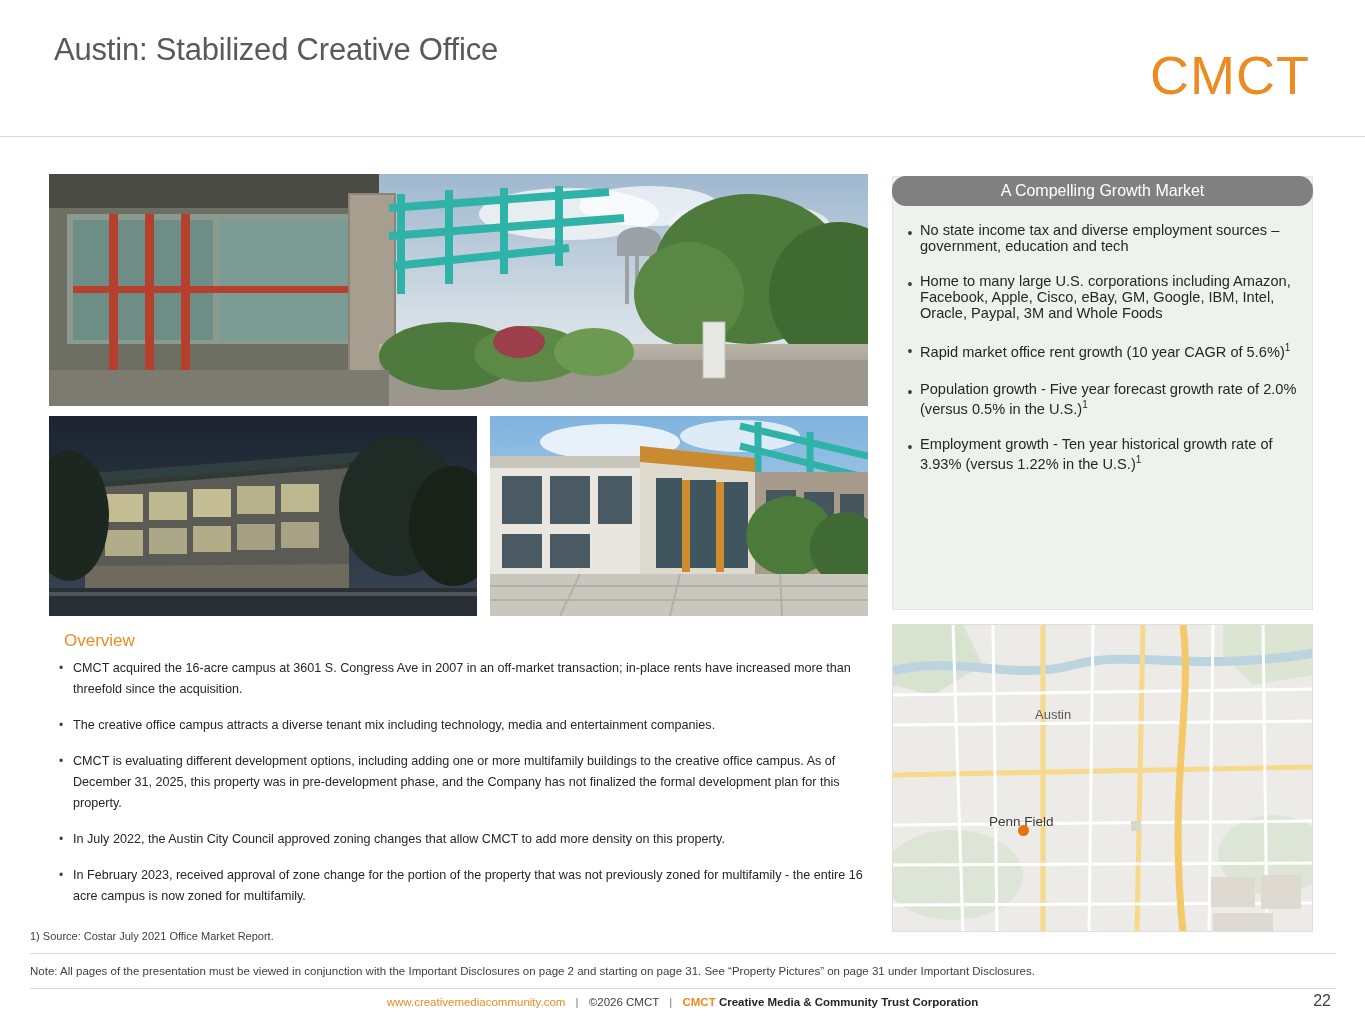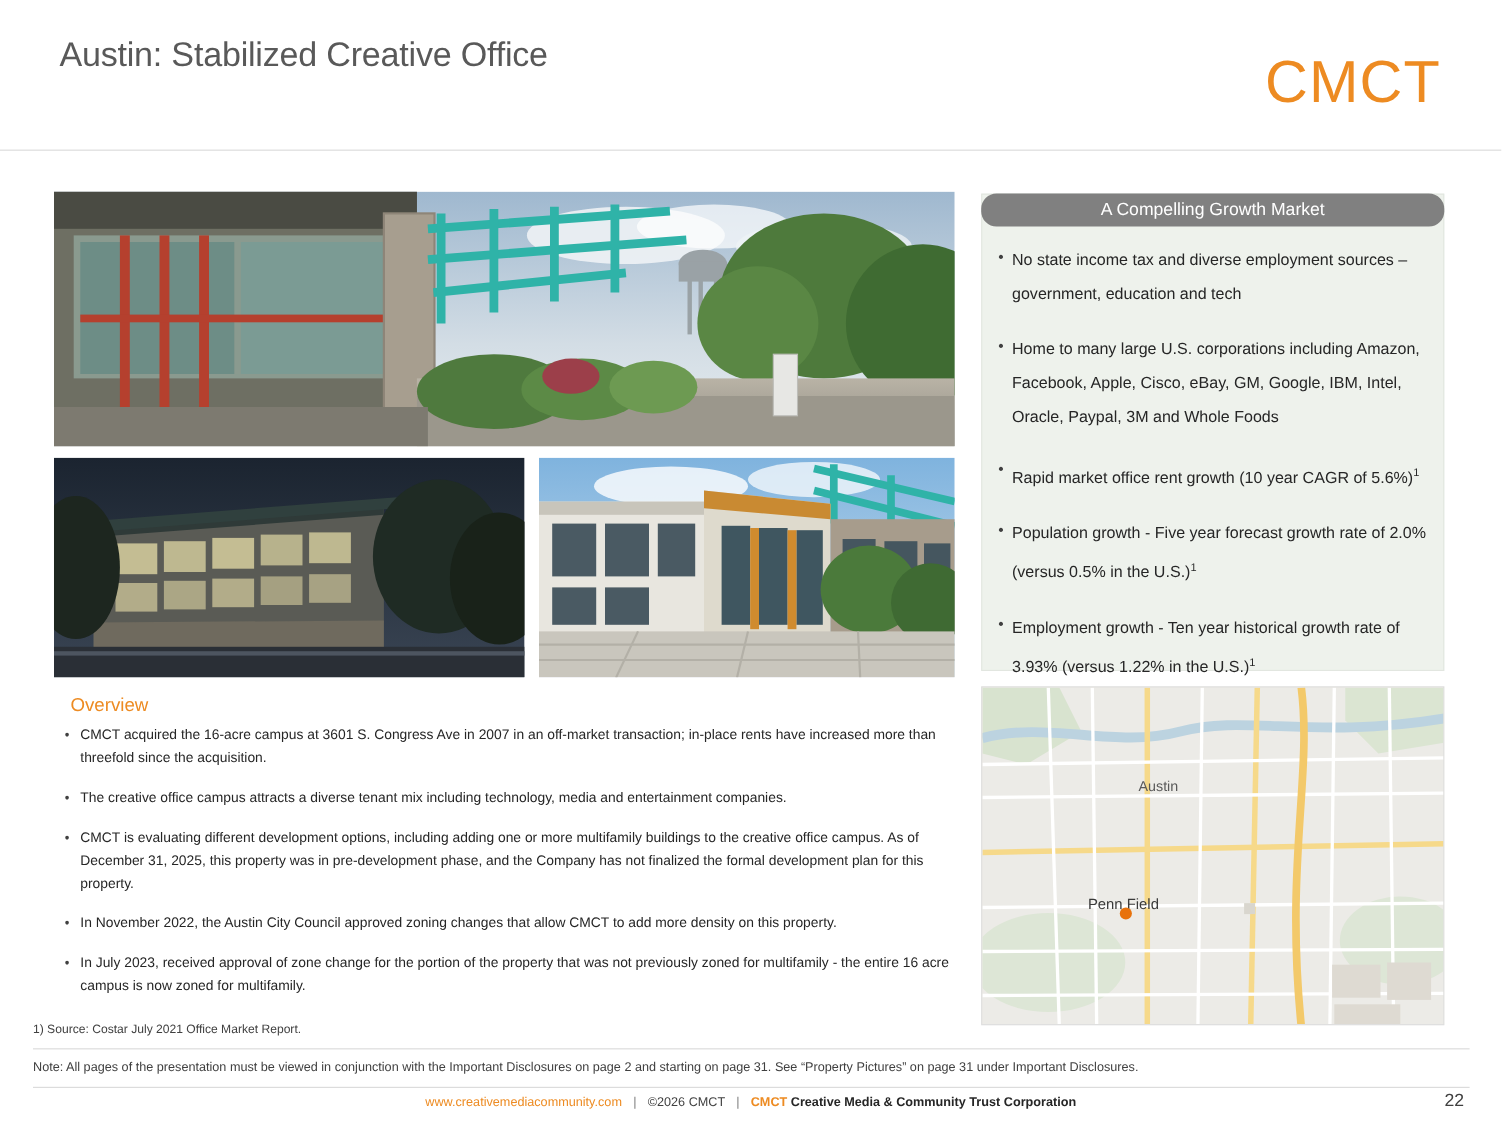--- a/index.html
+++ b/index.html
@@ -54,21 +54,21 @@
     background:#eef2ec; border:1px solid #e2e6e0;
   }
   .growth-header {
     position:absolute; left:892px; top:176px; width:421px; height:30px;
     background:#808080; color:#ffffff; font-size:16px;
     display:flex; align-items:center; justify-content:center;border-radius:14px;
   }
   .growth-list { position:absolute; left:900px; top:222px; width:412px; }
   .g-item { display:flex; margin-bottom:19px; }
   .g-bullet { width:20px; flex:0 0 20px; color:#404040; font-size:14px; line-height:22px; text-align:center; }
-  .g-text { flex:1; font-size:14.6px; line-height:31px; color:#262626; }
+  .g-text { flex:1; font-size:14.6px; line-height:16px; color:#262626; }
   .g-text b { font-weight:400; }
   .sup { font-size:10px; vertical-align:super; }
 
   .map {
     position:absolute; left:892px; top:624px; width:421px; height:308px;
     background:#eceae6; overflow:hidden; border:1px solid #dedede;
   }
   .map-label-austin {
     position:absolute; left:1035px; top:707px; font-size:13px; color:#595959;
   }
@@ -288,25 +288,25 @@
     <div class="ov-item">
       <div class="ov-bullet">•</div>
       <div class="ov-text">The creative office campus attracts a diverse tenant mix including technology, media and entertainment companies.</div>
     </div>
     <div class="ov-item">
       <div class="ov-bullet">•</div>
       <div class="ov-text">CMCT is evaluating different development options, including adding one or more multifamily buildings to the creative office campus. As of December 31, 2025, this property was in pre-development phase, and the Company has not finalized the formal development plan for this property.</div>
     </div>
     <div class="ov-item">
       <div class="ov-bullet">•</div>
-      <div class="ov-text">In November 2022, the Austin City Council approved zoning changes that allow CMCT to add more density on this property.</div>
-    </div>
-    <div class="ov-item">
-      <div class="ov-bullet">•</div>
-      <div class="ov-text">In July 2023, received approval of zone change for the portion of the property that was not previously zoned for multifamily - the entire 16 acre campus is now zoned for multifamily.</div>
+      <div class="ov-text">In July 2022, the Austin City Council approved zoning changes that allow CMCT to add more density on this property.</div>
+    </div>
+    <div class="ov-item">
+      <div class="ov-bullet">•</div>
+      <div class="ov-text">In February 2023, received approval of zone change for the portion of the property that was not previously zoned for multifamily - the entire 16 acre campus is now zoned for multifamily.</div>
     </div>
   </div>
 
   <div class="footnote">1) Source: Costar July 2021 Office Market Report.</div>
 
   <div class="growth-panel"></div>
   <div class="growth-header">A Compelling Growth Market</div>
   <div class="growth-list">
 
     <div class="g-item">

